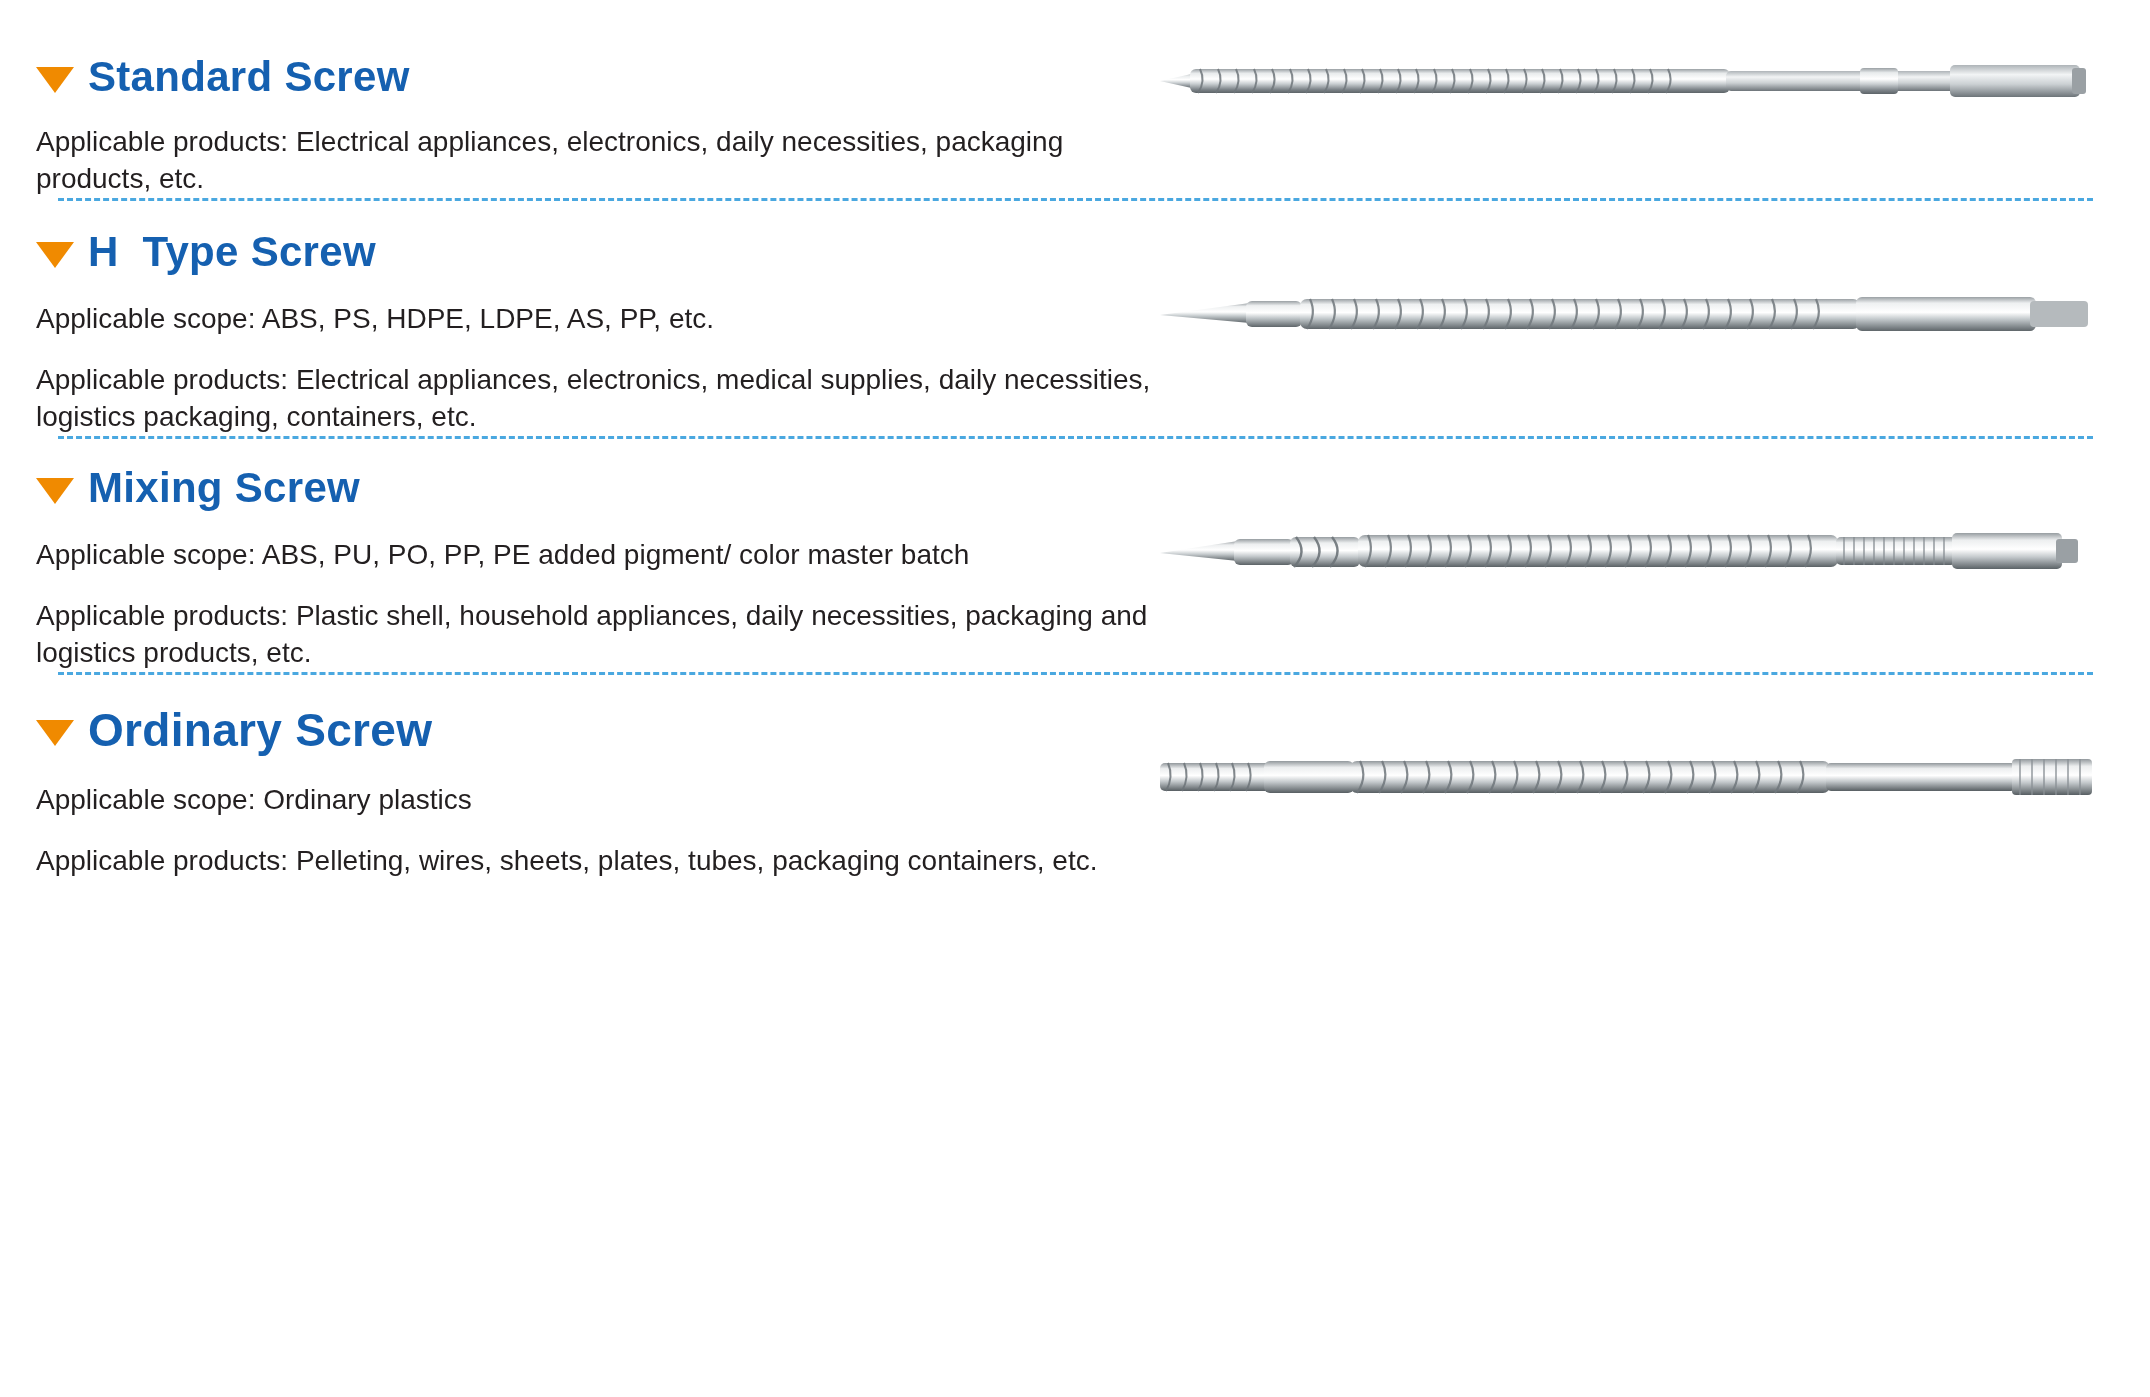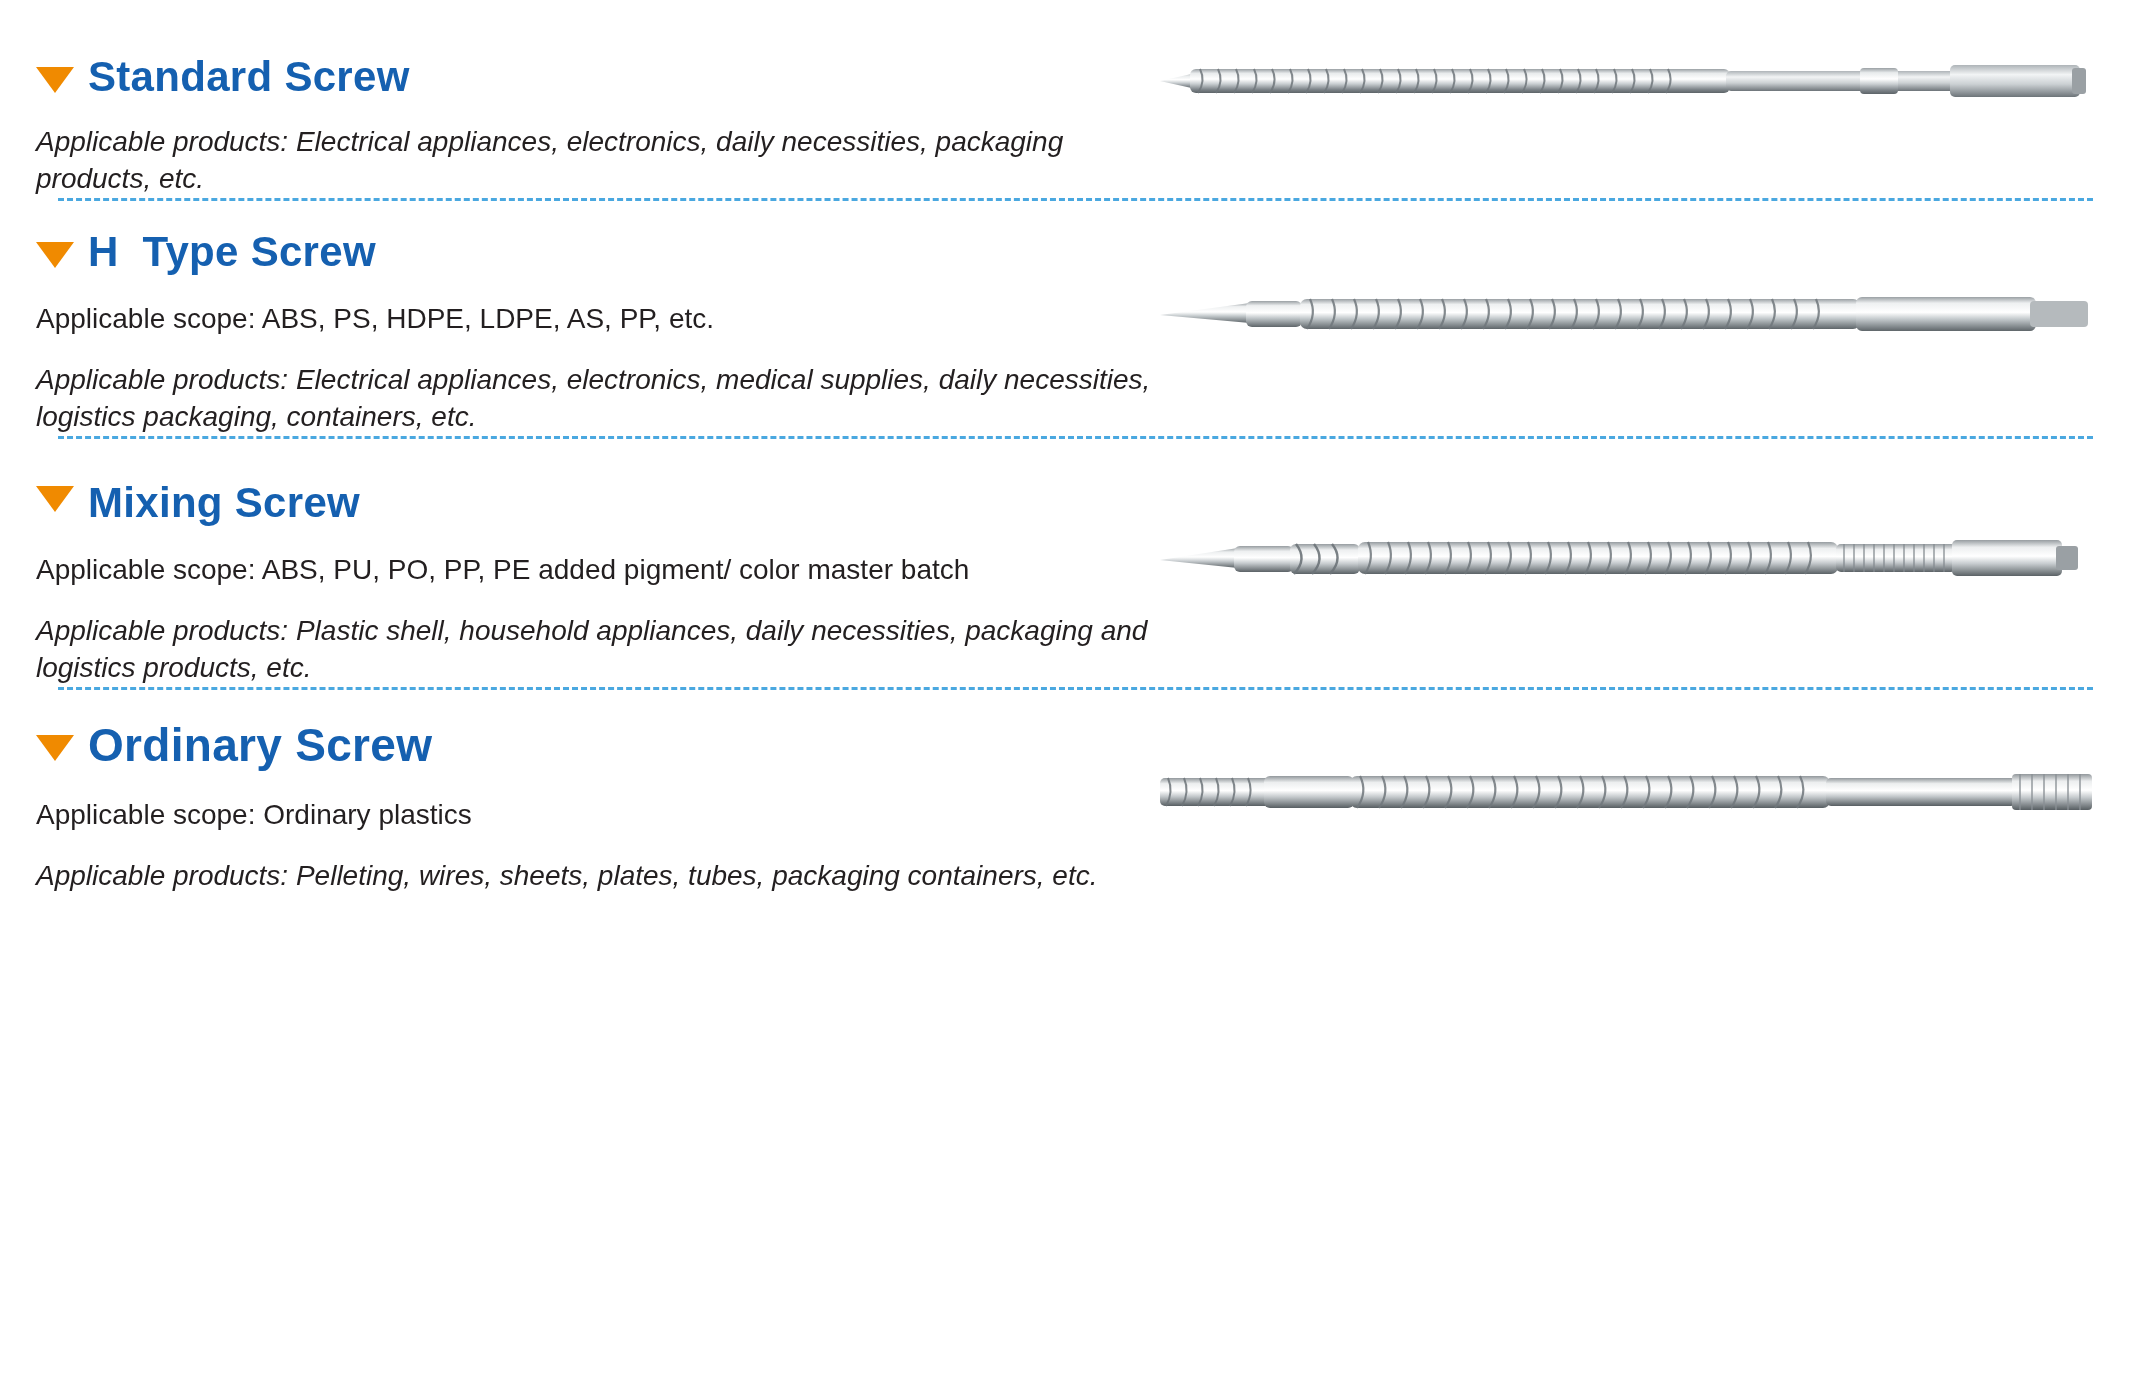--- a/index.html
+++ b/index.html
@@ -57,31 +57,31 @@
   }
   .heading {
     color: #1560b0;
     font-weight: bold;
     letter-spacing: 0.3px;
     line-height: 1.1;
     white-space: pre;
   }
   .h-standard { font-size: 42px; }
   .h-htype    { font-size: 42px; }
-  .h-mixing   { font-size: 42px; margin-top: 15px; }
+  .h-mixing   { font-size: 42px; }
   .h-extrusion{ font-size: 46px; }
 
   .para {
     font-size: 28px;
     line-height: 1.32;
     color: #231f20;
     margin: 0;
   }
   .p-gap-1 { margin-top: 26px; }
-  .p-gap-2 { margin-top: 24px; font-style: italic; }
+  .p-gap-2 { margin-top: 24px; }
 
   .divider {
     margin: 0 auto;
     border-top: 3px dashed #4aa8e0;
     width: 2035px;
     height: 0;
   }
 
   
   #sec-standard .text-col { padding-top: 30px; }

